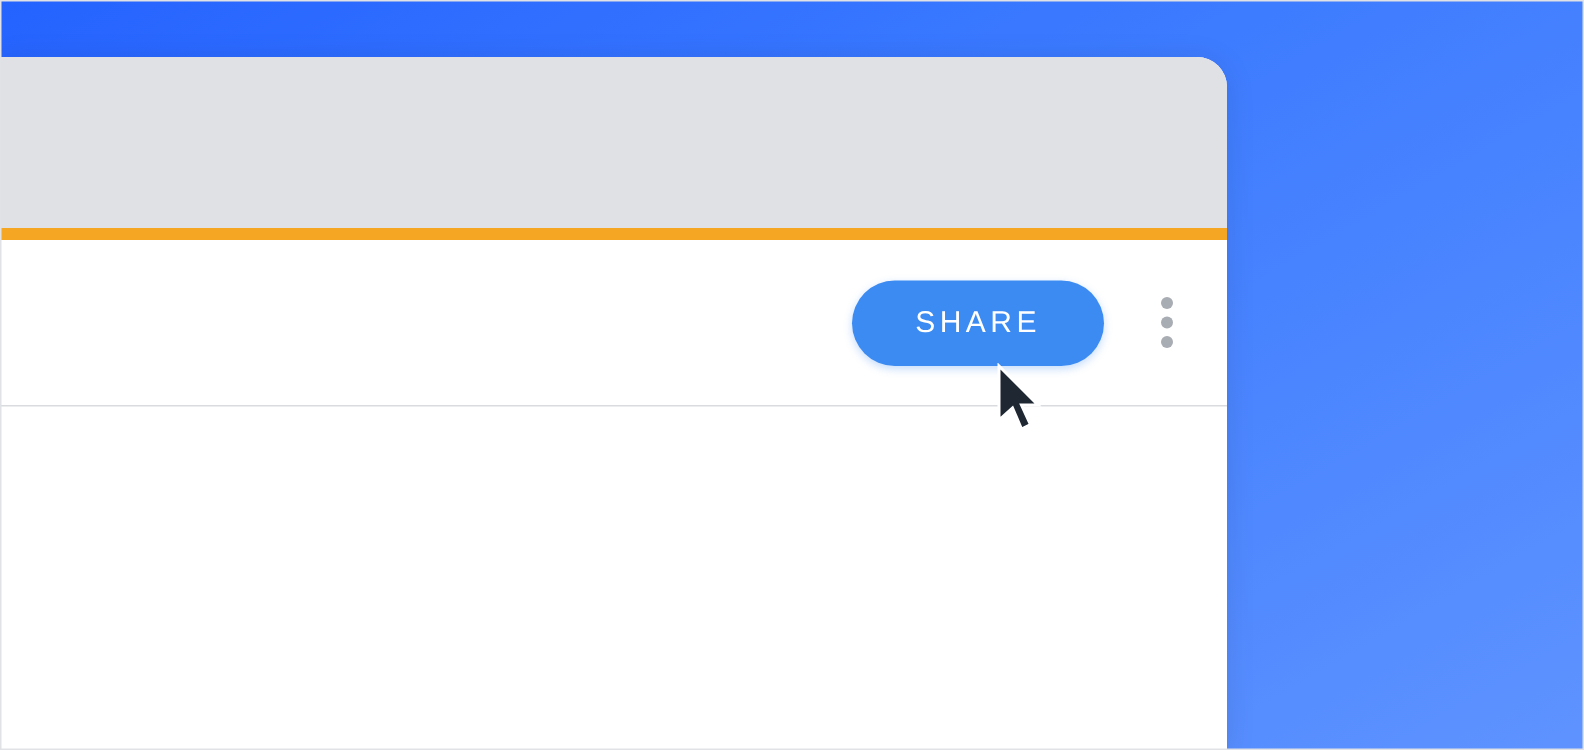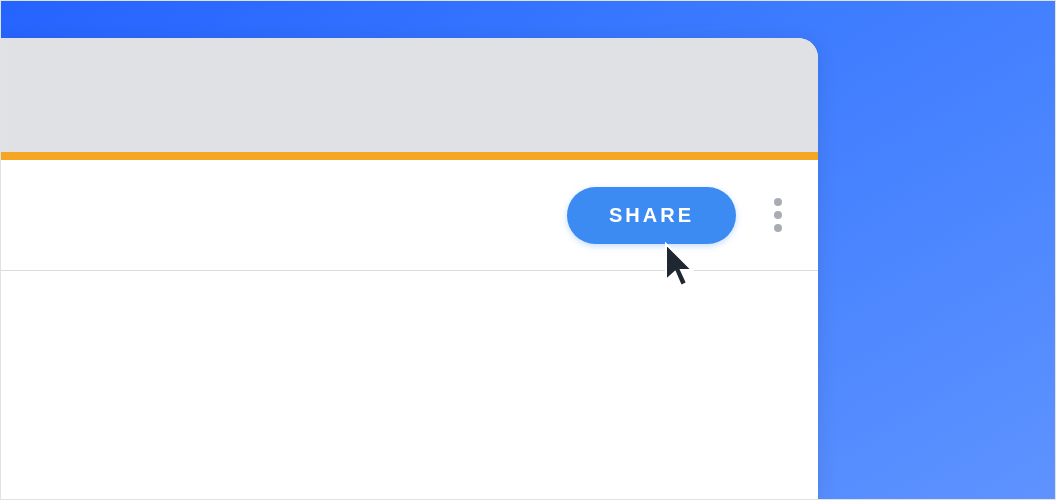--- a/index.html
+++ b/index.html
@@ -60,21 +60,21 @@
       border-bottom: 1px solid #d9dbde;
     }
     
     .share-button {
       background: #3b8bf3;
       color: #ffffff;
       border: none;
       border-radius: 100px;
       padding: 17px 42px;
       font-size: 20px;
-      font-weight: 700;
+      font-weight: 400;
       letter-spacing: 3px;
       cursor: pointer;
       box-shadow: 0 2px 6px rgba(59,139,243,0.3);
     }
     
     .more-menu {
       display: flex;
       flex-direction: column;
       gap: 5px;
       cursor: pointer;

